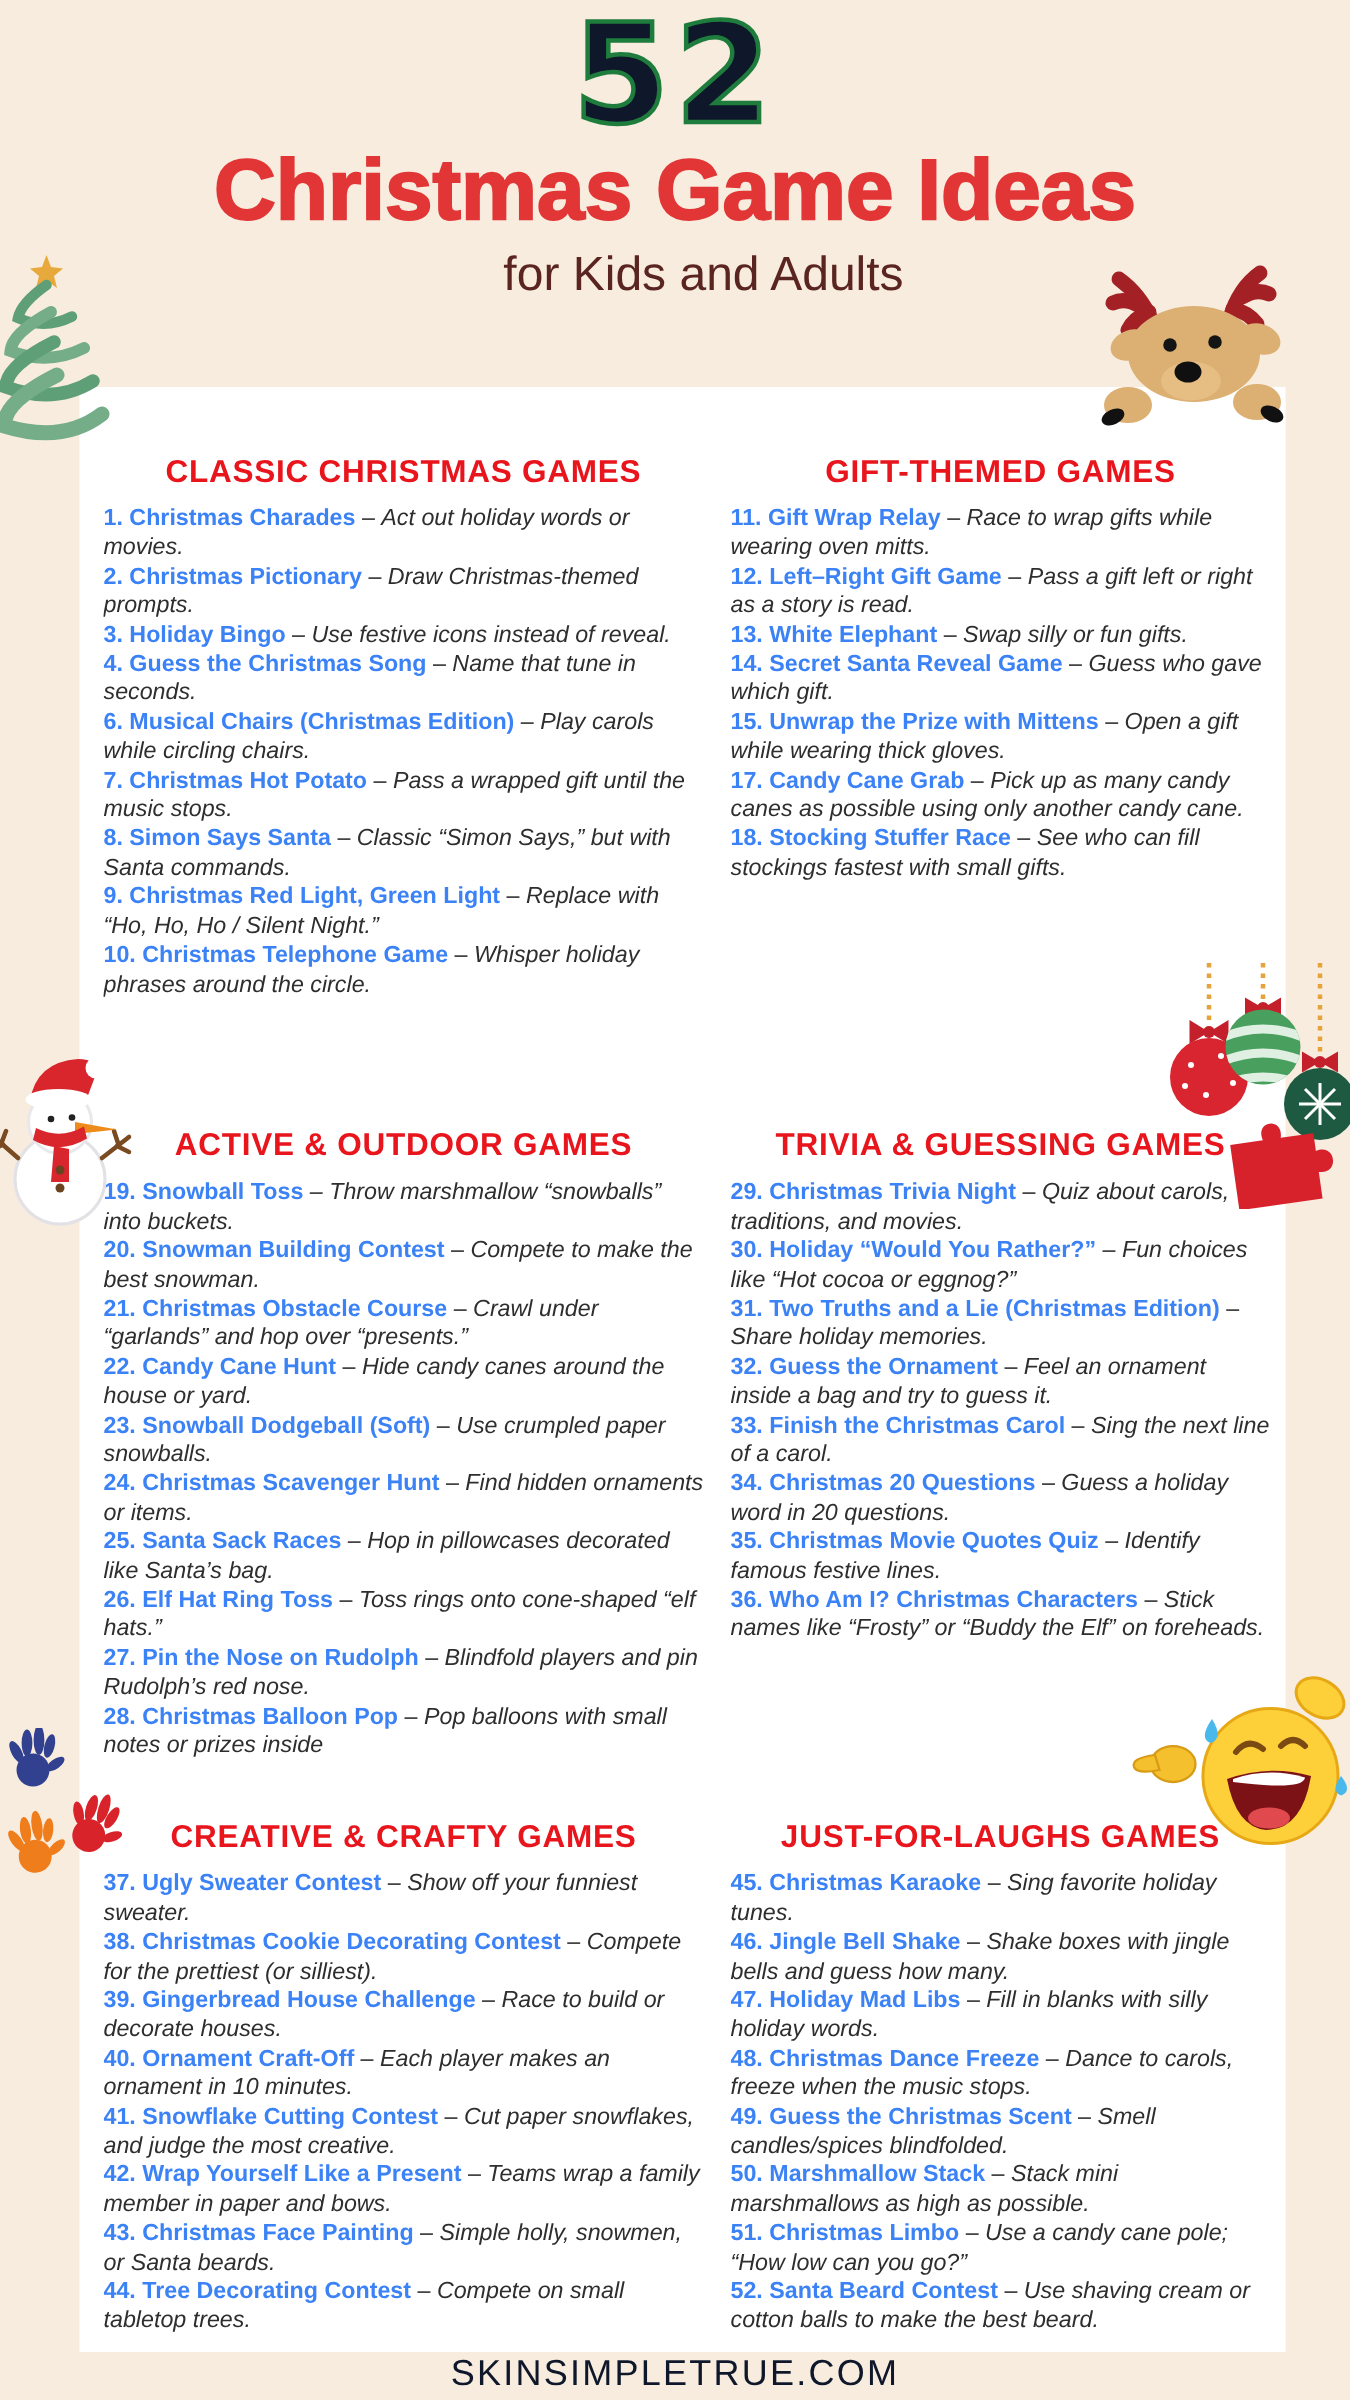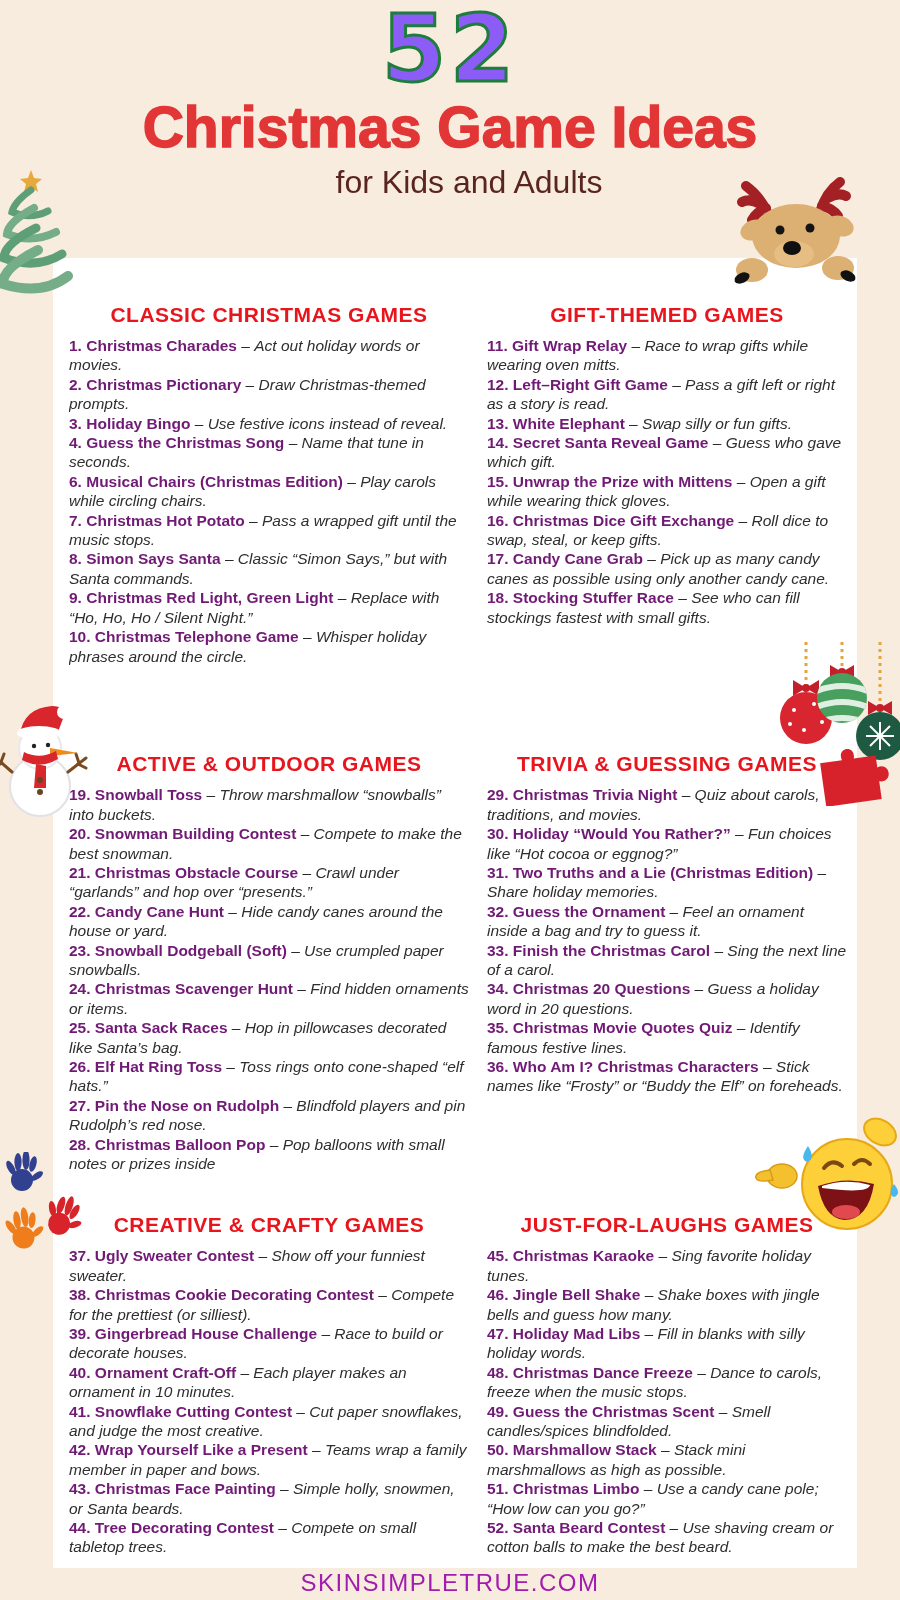--- a/index.html
+++ b/index.html
@@ -10,21 +10,21 @@
     overflow:hidden;
   }
   .page{position:relative;width:900px;height:1600px;background:#f8ecdf;overflow:hidden;}
 
   
   .hdr{position:absolute;left:0;top:0;width:900px;text-align:center;}
   .count{
     margin-top:4px;
     font-family:"DejaVu Sans",sans-serif;
     font-size:92px;line-height:1.0;font-weight:bold;
-    color:#8b5cf6;-webkit-text-stroke:3px #1e7c3c;letter-spacing:4px;
+    color:#0f172a;-webkit-text-stroke:3px #1e7c3c;letter-spacing:4px;
   }
   .title{
     margin:2px 0 0 0;
     font-size:57px;line-height:1.05;font-weight:bold;
     color:#e23636;-webkit-text-stroke:1.5px #e23636;letter-spacing:0px;
   }
   .subtitle{
     margin-top:6px;
     font-size:32px;color:#5a2420;font-weight:400;padding-left:38px;
   }
@@ -48,29 +48,29 @@
     margin:0 0 9px 0;
     text-align:center;
     font-size:21px;letter-spacing:0.5px;
     color:#e8151d;font-weight:bold;
   }
   .row1 h2{margin-top:1px;}
   .items .item{
     margin:0;
     font-size:15.5px;line-height:19.4px;color:#2a2a2a;
   }
-  .items .item b{font-weight:bold;color:#701a75;}
+  .items .item b{font-weight:bold;color:#3b82f6;}
   .items .item .sep{color:#2a2a2a;}
   .items .item i{font-style:italic;color:#2e2e2e;}
 
   
   .footer{
     position:absolute;left:0;right:0;bottom:3px;
     text-align:center;
-    font-size:24px;letter-spacing:1.5px;color:#a21caf;font-weight:400;
+    font-size:24px;letter-spacing:1.5px;color:#0f172a;font-weight:400;
   }
 
   
   .deco{position:absolute;pointer-events:none;}
   .deco-tree{left:0px;top:166px;}
   .deco-reindeer{left:716px;top:174px;}
   .deco-snowman{left:-6px;top:696px;}
   .deco-ornaments{left:778px;top:642px;}
   .deco-puzzle{left:816px;top:742px;}
   .deco-hands{left:2px;top:1152px;}
@@ -134,21 +134,20 @@
     </div>
     <div class="col col-right">
       <section class="sec row1">
         <h2>GIFT-THEMED GAMES</h2>
         <div class="items">
             <p class="item"><b>11. Gift Wrap Relay</b><span class="sep"> – </span><i>Race to wrap gifts while wearing oven mitts.</i></p>
             <p class="item"><b>12. Left–Right Gift Game</b><span class="sep"> – </span><i>Pass a gift left or right as a story is read.</i></p>
             <p class="item"><b>13. White Elephant</b><span class="sep"> – </span><i>Swap silly or fun gifts.</i></p>
             <p class="item"><b>14. Secret Santa Reveal Game</b><span class="sep"> – </span><i>Guess who gave which gift.</i></p>
             <p class="item"><b>15. Unwrap the Prize with Mittens</b><span class="sep"> – </span><i>Open a gift while wearing thick gloves.</i></p>
-            <p class="item"><b>16. Christmas Dice Gift Exchange</b><span class="sep"> – </span><i>Roll dice to swap, steal, or keep gifts.</i></p>
             <p class="item"><b>17. Candy Cane Grab</b><span class="sep"> – </span><i>Pick up as many candy canes as possible using only another candy cane.</i></p>
             <p class="item"><b>18. Stocking Stuffer Race</b><span class="sep"> – </span><i>See who can fill stockings fastest with small gifts.</i></p>
           </div>
       </section>
       <section class="sec row2">
         <h2>TRIVIA &amp; GUESSING GAMES</h2>
         <div class="items">
             <p class="item"><b>29. Christmas Trivia Night</b><span class="sep"> – </span><i>Quiz about carols, traditions, and movies.</i></p>
             <p class="item"><b>30. Holiday “Would You Rather?”</b><span class="sep"> – </span><i>Fun choices like “Hot cocoa or eggnog?”</i></p>
             <p class="item"><b>31. Two Truths and a Lie (Christmas Edition)</b><span class="sep"> – </span><i>Share holiday memories.</i></p>

